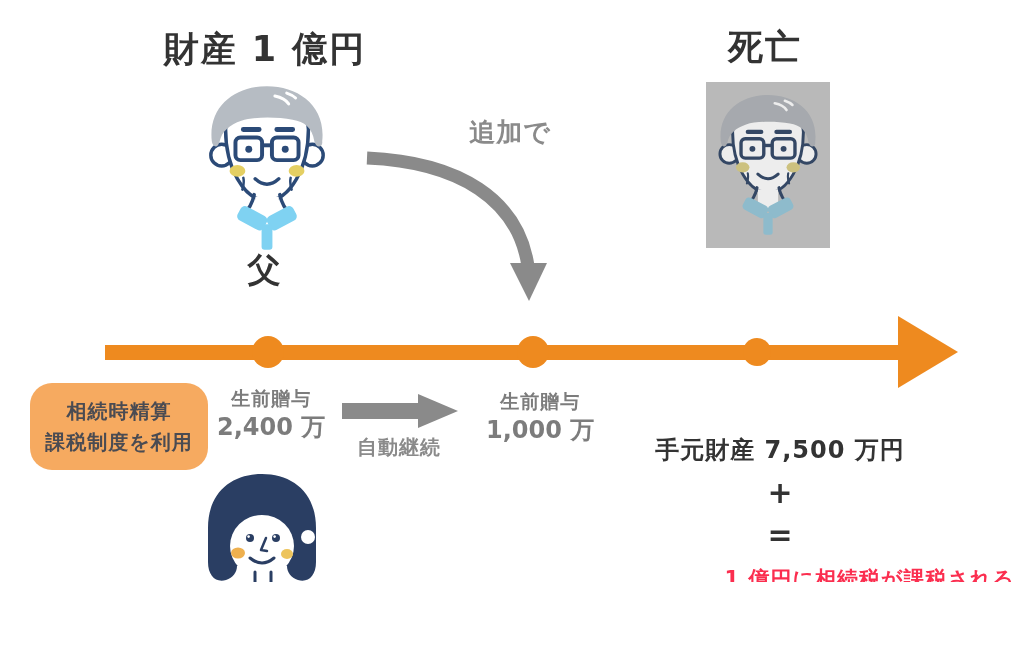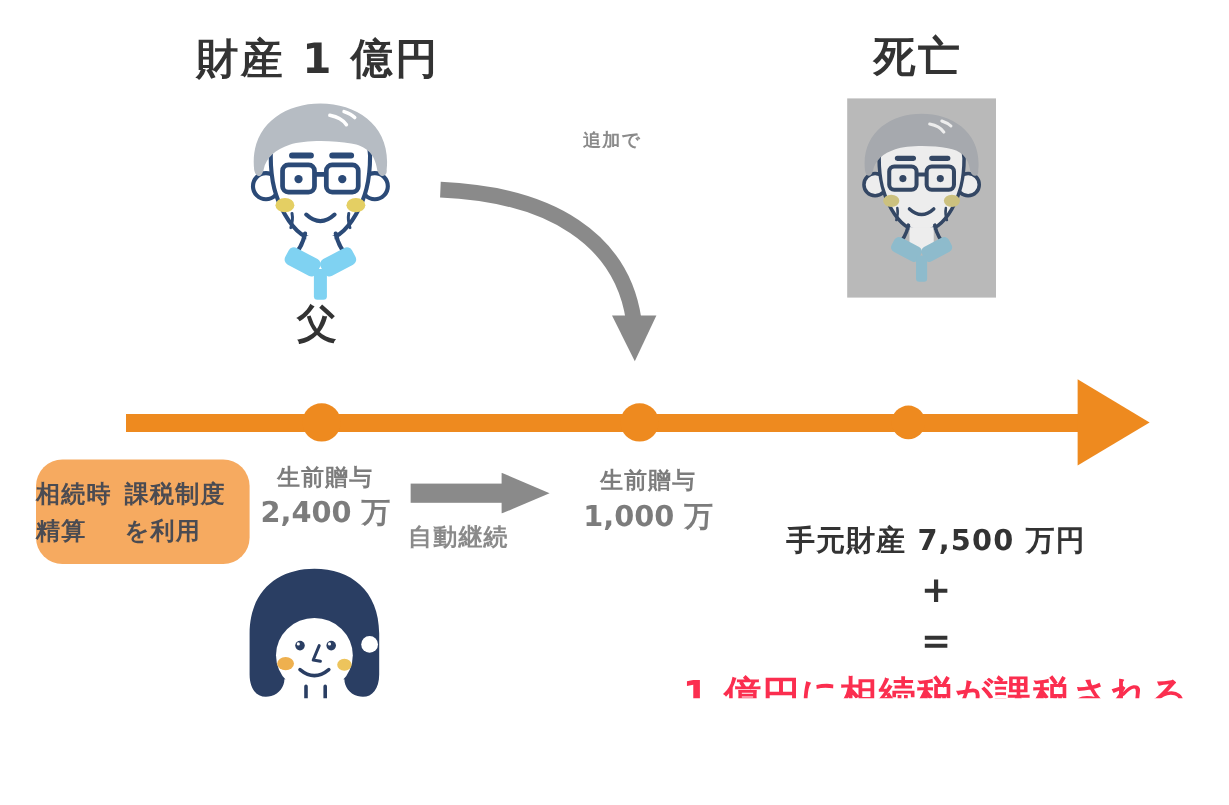--- a/index.html
+++ b/index.html
@@ -1,36 +1,36 @@
 <!DOCTYPE html>
 <html><head>
 <meta charset="utf-8">
 <style>
   html,body{margin:0;padding:0;background:#fff;}
   .canvas{position:relative;width:1024px;height:582px;background:#ffffff;overflow:hidden;
           font-family:"DejaVu Sans","Liberation Sans",sans-serif;}
   .abs{position:absolute;}
   .heading{font-size:35px;font-weight:700;color:#333333;text-align:center;letter-spacing:2px;}
   .person-label{font-size:33px;font-weight:700;color:#333333;text-align:center;letter-spacing:2px;}
-  .gray-note{font-size:15px;font-weight:700;color:#8a8a8a;text-align:center;line-height:31px;letter-spacing:1px;}
-  .system-box{background:#f6aa60;border-radius:22px;display:flex;
+  .gray-note{font-size:26px;font-weight:700;color:#8a8a8a;text-align:center;line-height:31px;letter-spacing:1px;margin-top:15px;}
+  .system-box{background:#f6aa60;border-radius:22px;display:flex;flex-direction:column;
               justify-content:center;align-items:center;font-size:20px;font-weight:700;
               color:#4a4b52;line-height:31px;letter-spacing:1px;}
   .gift-label{color:#7c7c7c;font-weight:700;}
   .gift-label .l1{font-size:19px;line-height:26px;letter-spacing:1px;text-align:center;}
   .gift-label .l2{font-size:24px;line-height:32px;}
-  .auto-label{font-size:20px;font-weight:700;color:#8a8a8a;letter-spacing:1px;}
+  .auto-label{font-size:20px;font-weight:700;color:#8a8a8a;text-align:center;letter-spacing:1px;}
   .tl-line{background:#ee8a1f;height:15px;}
   .tl-dot{background:#ee8a1f;border-radius:50%;}
   .tl-head{width:0;height:0;border-top:36px solid transparent;border-bottom:36px solid transparent;
            border-left:60px solid #ee8a1f;}
   .result{width:470px;text-align:center;color:#333333;font-weight:700;}
   .result .big{font-size:24px;line-height:44px;letter-spacing:1px;}
   .result .op{font-size:30px;line-height:42px;}
-  .result .red{font-size:31px;line-height:46px;color:#fb2e4f;letter-spacing:1px;}
+  .result .red{font-size:21px;line-height:46px;color:#fb2e4f;letter-spacing:1px;text-align:right;}
   .photo{background:#b9b9b9;}
   .photo .ill{filter:grayscale(0.35) brightness(0.98);}
 </style>
 </head>
 <body>
 
 <div class="canvas">
 
   <div class="abs heading" style="left:100px;top:26px;width:330px;">財産 1 億円</div>
 

